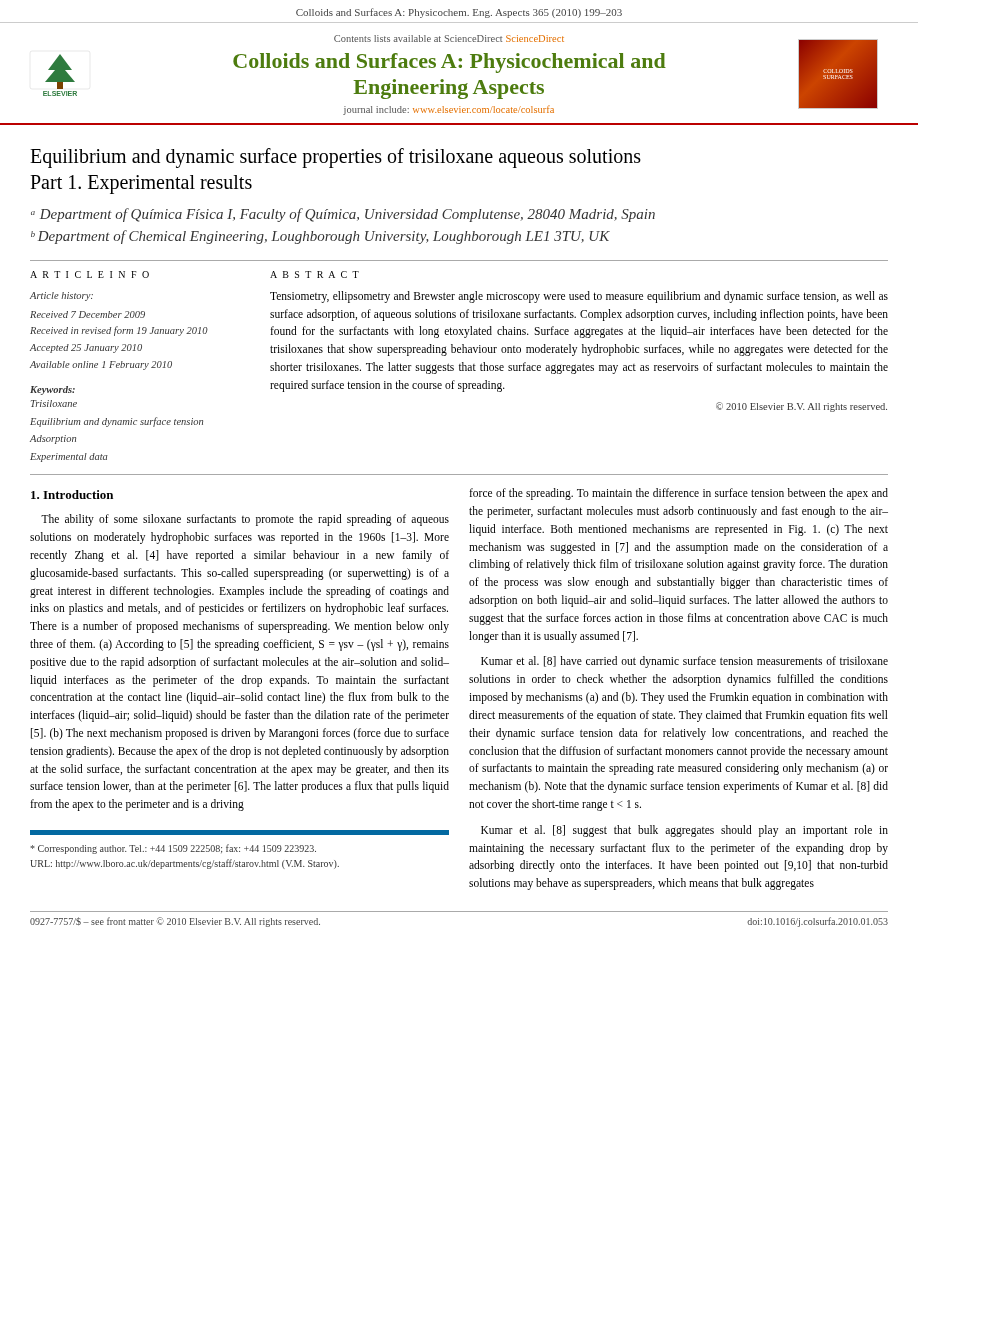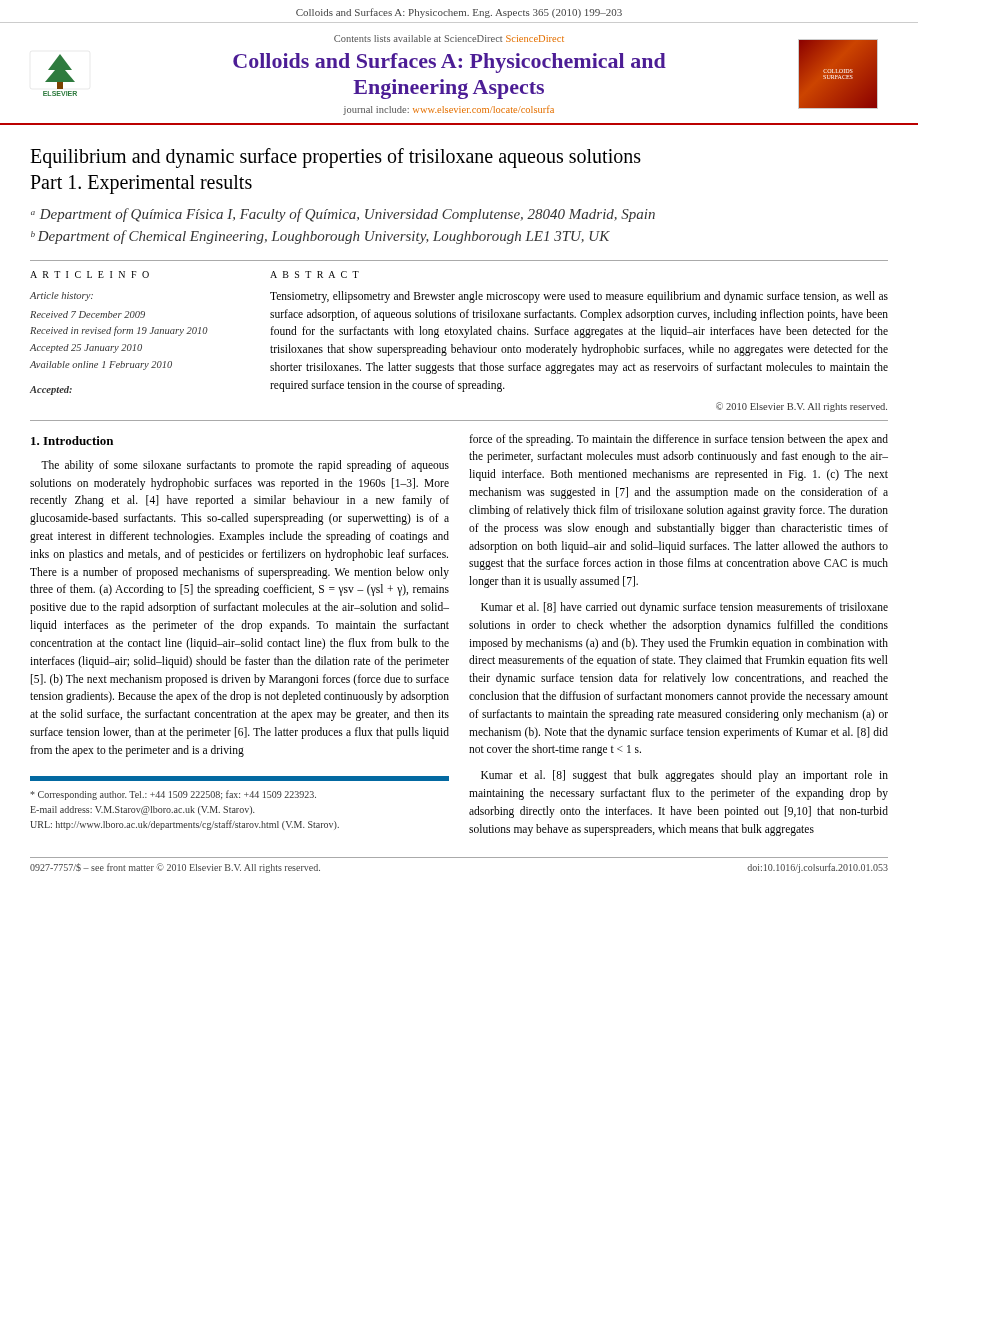--- a/index.html
+++ b/index.html
@@ -61,21 +61,21 @@
     }
 
     .science-direct-line a {
       color: #e47000;
       text-decoration: none;
     }
 
     .journal-title {
       font-size: 22px;
       font-weight: bold;
-      color: #4c1d95;
+      color: #4d7c0f;
       line-height: 1.2;
       margin-bottom: 3px;
     }
 
     .journal-homepage {
       font-size: 10.5px;
       color: #555;
     }
 
     .journal-homepage a {
@@ -327,21 +327,27 @@
       <div class="article-info-col">
         <div class="section-heading">A R T I C L E   I N F O</div>
         <div class="article-history">
           <div style="font-style:italic; font-size:10.5px; margin-bottom:2px;">Article history:</div>
           <div>Received 7 December 2009</div>
           <div>Received in revised form 19 January 2010</div>
           <div>Accepted 25 January 2010</div>
           <div>Available online 1 February 2010</div>
         </div>
         <div class="keywords-section">
-          <div class="keywords-label">Accepted:</div>
+          <div class="keywords-label">Keywords:</div>
+          <ul class="keywords-list">
+            <li>Trisiloxane</li>
+            <li>Equilibrium and dynamic surface tension</li>
+            <li>Adsorption</li>
+            <li>Experimental data</li>
+          </ul>
         </div>
       </div>
 
       <div class="abstract-col">
         <div class="section-heading">A B S T R A C T</div>
         <div class="abstract-text">Tensiometry, ellipsometry and Brewster angle microscopy were used to measure equilibrium and dynamic surface tension, as well as surface adsorption, of aqueous solutions of trisiloxane surfactants. Complex adsorption curves, including inflection points, have been found for the surfactants with long etoxylated chains. Surface aggregates at the liquid–air interfaces have been detected for the trisiloxanes that show superspreading behaviour onto moderately hydrophobic surfaces, while no aggregates were detected for the shorter trisiloxanes. The latter suggests that those surface aggregates may act as reservoirs of surfactant molecules to maintain the required surface tension in the course of spreading.</div>
         <div class="copyright-line">© 2010 Elsevier B.V. All rights reserved.</div>
       </div>
 
     </div>
@@ -352,21 +358,20 @@
 
       <div class="body-col">
         <div class="section-title">
           <span>1.</span>
           <span>Introduction</span>
         </div>
         <p class="body-paragraph">The ability of some siloxane surfactants to promote the rapid spreading of aqueous solutions on moderately hydrophobic surfaces was reported in the 1960s [1–3]. More recently Zhang et al. [4] have reported a similar behaviour in a new family of glucosamide-based surfactants. This so-called superspreading (or superwetting) is of a great interest in different technologies. Examples include the spreading of coatings and inks on plastics and metals, and of pesticides or fertilizers on hydrophobic leaf surfaces. There is a number of proposed mechanisms of superspreading. We mention below only three of them. (a) According to [5] the spreading coefficient, S = γsv – (γsl + γ), remains positive due to the rapid adsorption of surfactant molecules at the air–solution and solid–liquid interfaces as the perimeter of the drop expands. To maintain the surfactant concentration at the contact line (liquid–air–solid contact line) the flux from bulk to the interfaces (liquid–air; solid–liquid) should be faster than the dilation rate of the perimeter [5]. (b) The next mechanism proposed is driven by Marangoni forces (force due to surface tension gradients). Because the apex of the drop is not depleted continuously by adsorption at the solid surface, the surfactant concentration at the apex may be greater, and then its surface tension lower, than at the perimeter [6]. The latter produces a flux that pulls liquid from the apex to the perimeter and is a driving</p>
 
         <div class="footnotes-section">
           <div>* Corresponding author. Tel.: +44 1509 222508; fax: +44 1509 223923.</div>
-          <div>E-mail address: V.M.Starov@lboro.ac.uk (V.M. Starov).</div>
           <div>URL: http://www.lboro.ac.uk/departments/cg/staff/starov.html (V.M. Starov).</div>
         </div>
       </div>
 
       <div class="body-col">
         <p class="body-paragraph" style="text-indent:0;">force of the spreading. To maintain the difference in surface tension between the apex and the perimeter, surfactant molecules must adsorb continuously and fast enough to the air–liquid interface. Both mentioned mechanisms are represented in Fig. 1. (c) The next mechanism was suggested in [7] and the assumption made on the consideration of a climbing of relatively thick film of trisiloxane solution against gravity force. The duration of the process was slow enough and substantially bigger than characteristic times of adsorption on both liquid–air and solid–liquid surfaces. The latter allowed the authors to suggest that the surface forces action in those films at concentration above CAC is much longer than it is usually assumed [7].</p>
         <p class="body-paragraph">Kumar et al. [8] have carried out dynamic surface tension measurements of trisiloxane solutions in order to check whether the adsorption dynamics fulfilled the conditions imposed by mechanisms (a) and (b). They used the Frumkin equation in combination with direct measurements of the equation of state. They claimed that Frumkin equation fits well their dynamic surface tension data for relatively low concentrations, and reached the conclusion that the diffusion of surfactant monomers cannot provide the necessary amount of surfactants to maintain the spreading rate measured considering only mechanism (a) or mechanism (b). Note that the dynamic surface tension experiments of Kumar et al. [8] did not cover the short-time range t &lt; 1 s.</p>
         <p class="body-paragraph">Kumar et al. [8] suggest that bulk aggregates should play an important role in maintaining the necessary surfactant flux to the perimeter of the expanding drop by adsorbing directly onto the interfaces. It have been pointed out [9,10] that non-turbid solutions may behave as superspreaders, which means that bulk aggregates</p>
       </div>
 

